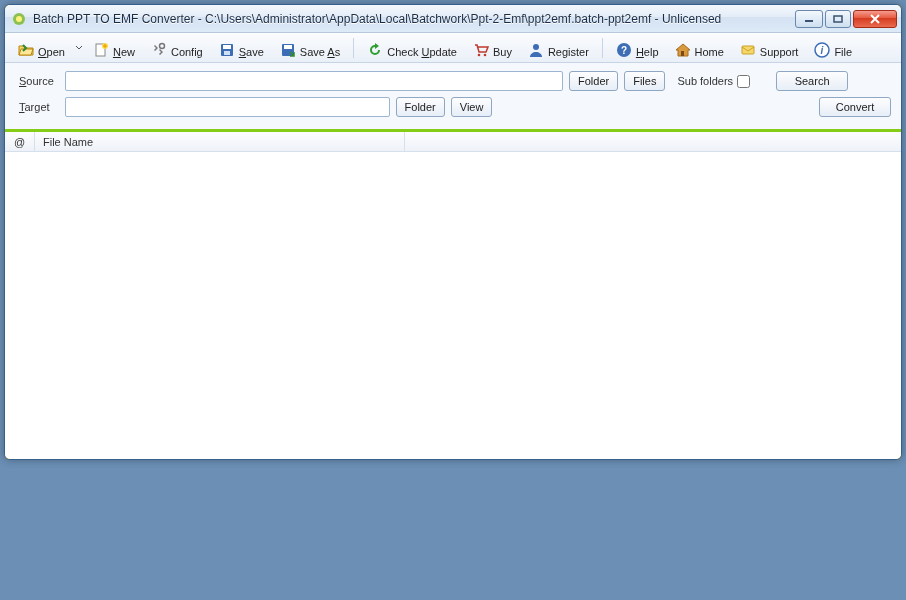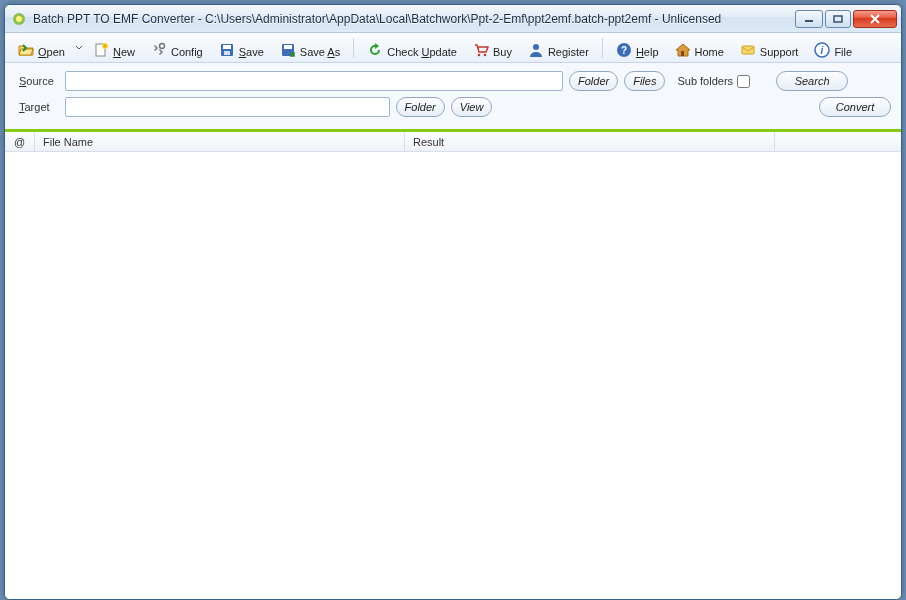--- a/index.html
+++ b/index.html
@@ -7,21 +7,21 @@
     font-family: "Segoe UI", Tahoma, sans-serif;
     font-size: 11px;
     background: #6b8fb5;
     padding: 4px;
     width: 906px;
     height: 600px;
     overflow: hidden;
   }
   .window {
     width: 898px;
-    height: 596px;
+    height: 456px;
     background: #fde047;
     border: 1px solid #355f8d;
     border-radius: 6px;
     overflow: hidden;
     box-shadow: 0 0 8px rgba(0,0,0,0.3);
   }
   .titlebar {
     height: 28px;
     background: linear-gradient(to bottom, #f4f8fc 0%, #e3ecf7 45%, #d4e2f2 46%, #dce9f7 100%);
     border-bottom: 1px solid #b8c9de;
@@ -109,26 +109,25 @@
     border: 1px solid #9db5cf;
     border-radius: 2px;
     background: #fff;
     padding: 0 4px;
     font-size: 11px;
   }
   .sbtn {
     height: 20px;
     padding: 0 8px;
     border: 1px solid #8fa7c2;
-    border-radius: 10px;
+    border-radius: 3px;
     background: linear-gradient(to bottom,#fdfdfe,#e7eef7);
     cursor: pointer;
     font-size: 11px;
     color: #222;
-    font-style: italic;
   }
   .sbtn.wide { width: 72px; }
   .chk {
     display:flex; align-items:center; gap:4px; margin-left: 6px; margin-right: 20px;
     color:#333;
   }
   .chk input { width:13px; height:13px; }
   .spacer { flex:1; }
   .table-area {
     background:#fff;
@@ -338,19 +337,18 @@
       <button class="sbtn">View</button>
       <span class="spacer"></span>
       <button class="sbtn wide">Convert</button>
     </div>
   </div>
 
   <div class="table-area">
     <div class="thead">
       <div class="th c1">@</div>
       <div class="th c2">File Name</div>
-      <div class="th c3">Result</div>
       <div class="th c4"></div>
     </div>
     <div></div>
   </div>
 
 </div>
 
 </body></html>

